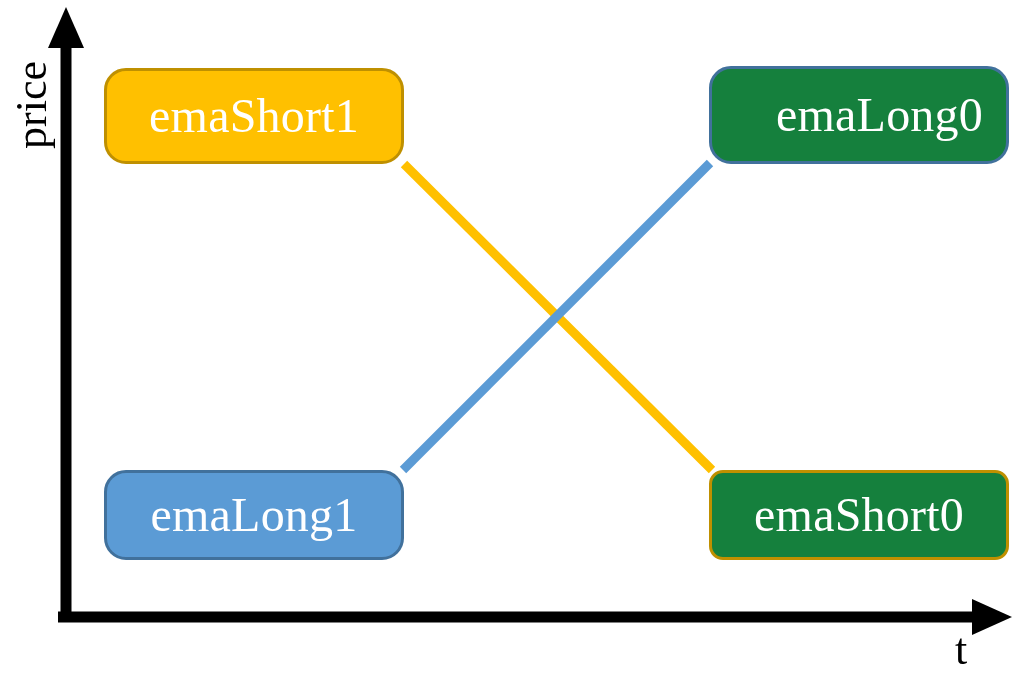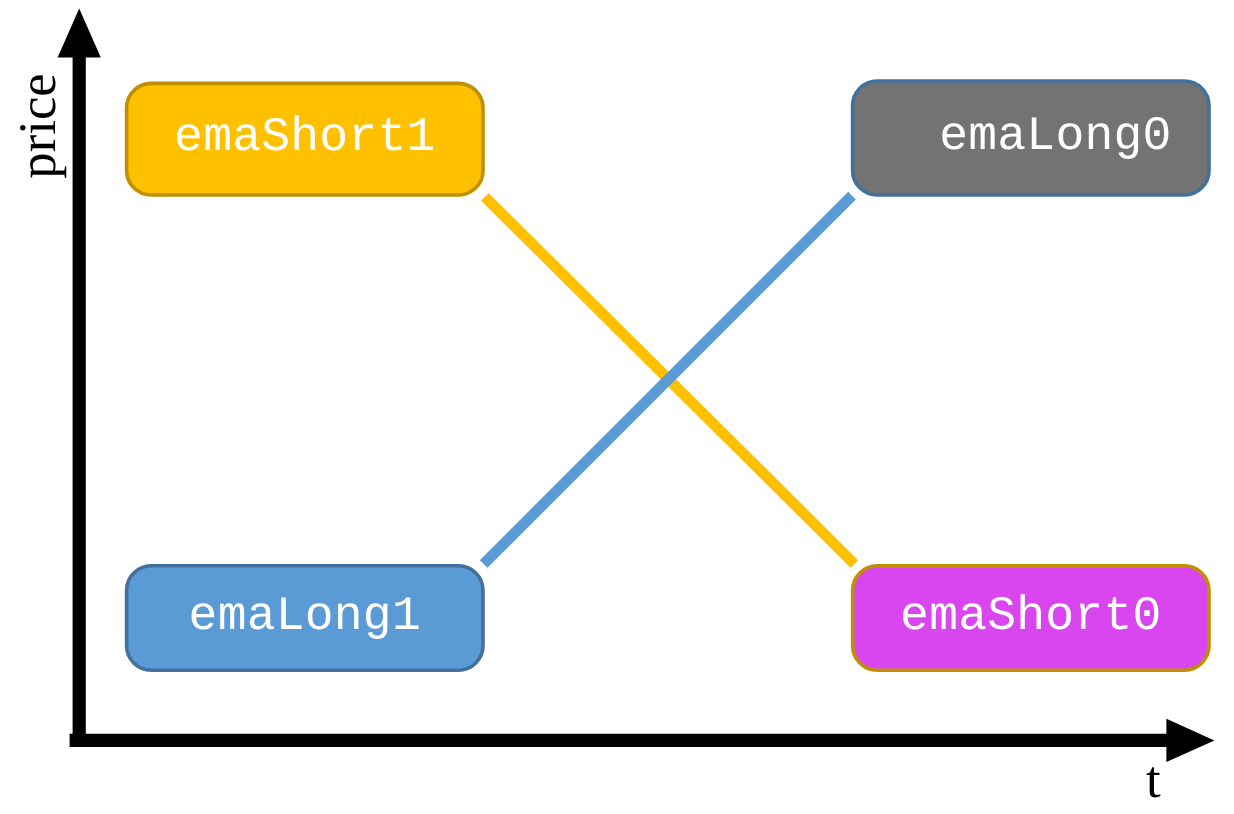--- a/index.html
+++ b/index.html
@@ -29,22 +29,22 @@
     box-sizing: border-box;
     border-radius: 22px;
     display: flex;
     align-items: center;
     justify-content: center;
     border-style: solid;
     border-width: 3px;
   }
   .node-label {
     color: #ffffff;
-    font-family: Liberation Mono, monospace;
-    font-size: 40px;
+    font-family: Liberation Serif, serif;
+    font-size: 48px;
     font-weight: 400;
     letter-spacing: 0.2px;
     line-height: 1;
     white-space: nowrap;
     user-select: none;
   }
   .axis-label {
     position: absolute;
     color: #000000;
     font-family: "Liberation Serif", serif;
@@ -97,25 +97,25 @@
     <span>price</span>
   </div>
   <div class="axis-label" id="time-axis-label">
     <span>t</span>
   </div>
 
   <div class="node-box" id="node-ema-short-1" style="left:104px; top:68px; width:300px; height:96px; background:#FFC000; border-color:#BF9000;">
     <span class="node-label">emaShort1</span>
   </div>
 
-  <div class="node-box" id="node-ema-long-0" style="left:709px; top:66px; width:300px; height:98px; background:#737373; border-color:#41719C;padding-left:41px;">
+  <div class="node-box" id="node-ema-long-0" style="left:709px; top:66px; width:300px; height:98px; background:#15803d; border-color:#41719C;padding-left:41px;">
     <span class="node-label">emaLong0</span>
   </div>
 
   <div class="node-box" id="node-ema-long-1" style="left:104px; top:470px; width:300px; height:90px; background:#5B9BD5; border-color:#41719C;text-align:center;">
     <span class="node-label">emaLong1</span>
   </div>
 
-  <div class="node-box" id="node-ema-short-0" style="left:709px; top:470px; width:300px; height:90px; background:#d946ef; border-color:#BF9000;">
+  <div class="node-box" id="node-ema-short-0" style="left:709px; top:470px; width:300px; height:90px; background:#15803d; border-color:#BF9000;border-radius:14px;">
     <span class="node-label">emaShort0</span>
   </div>
 
 </div>
 
 </body></html>

